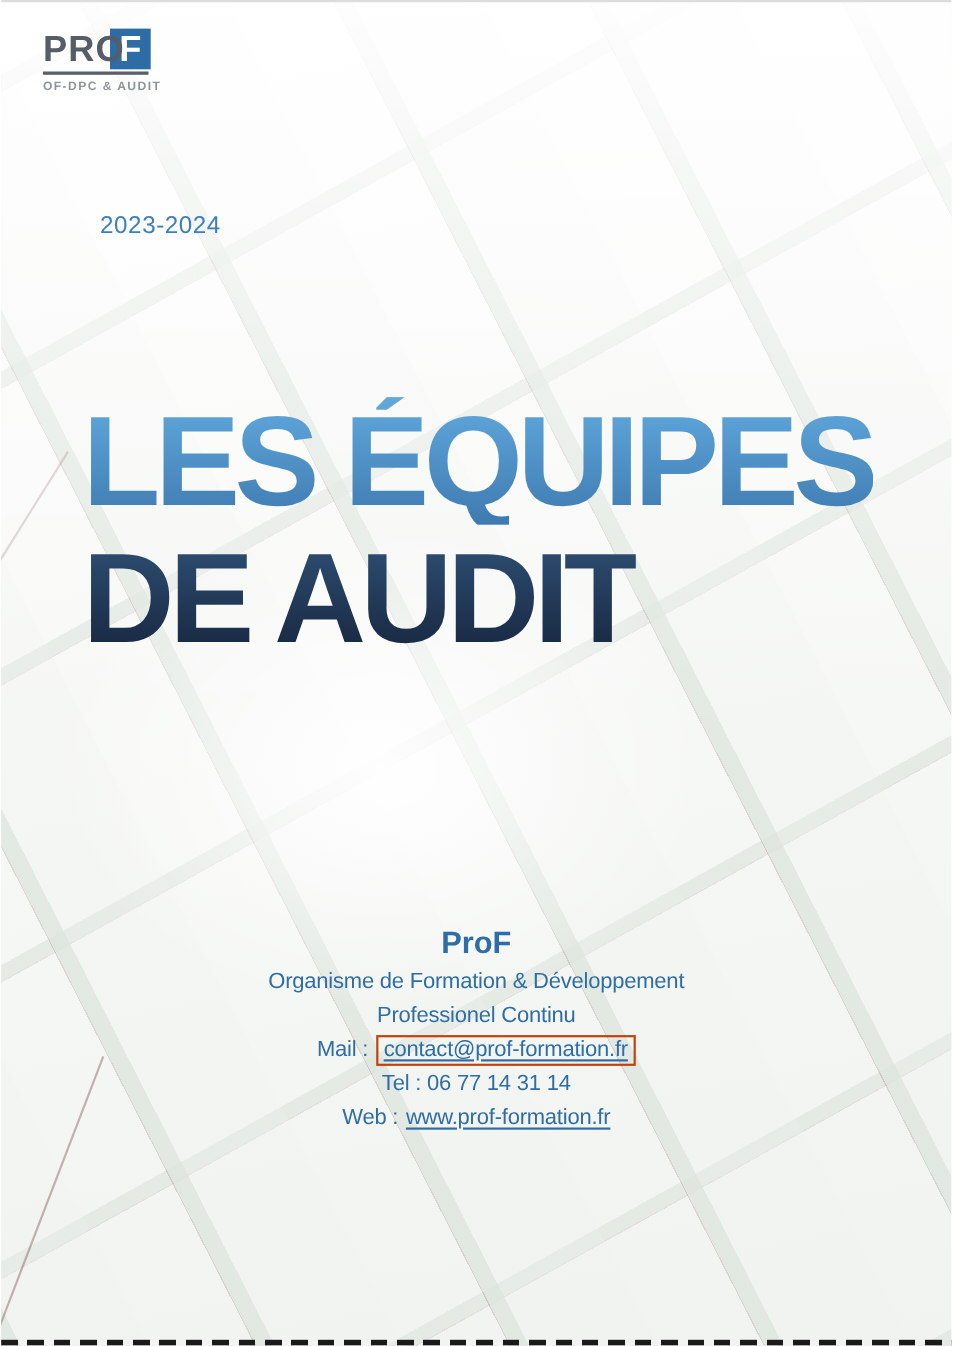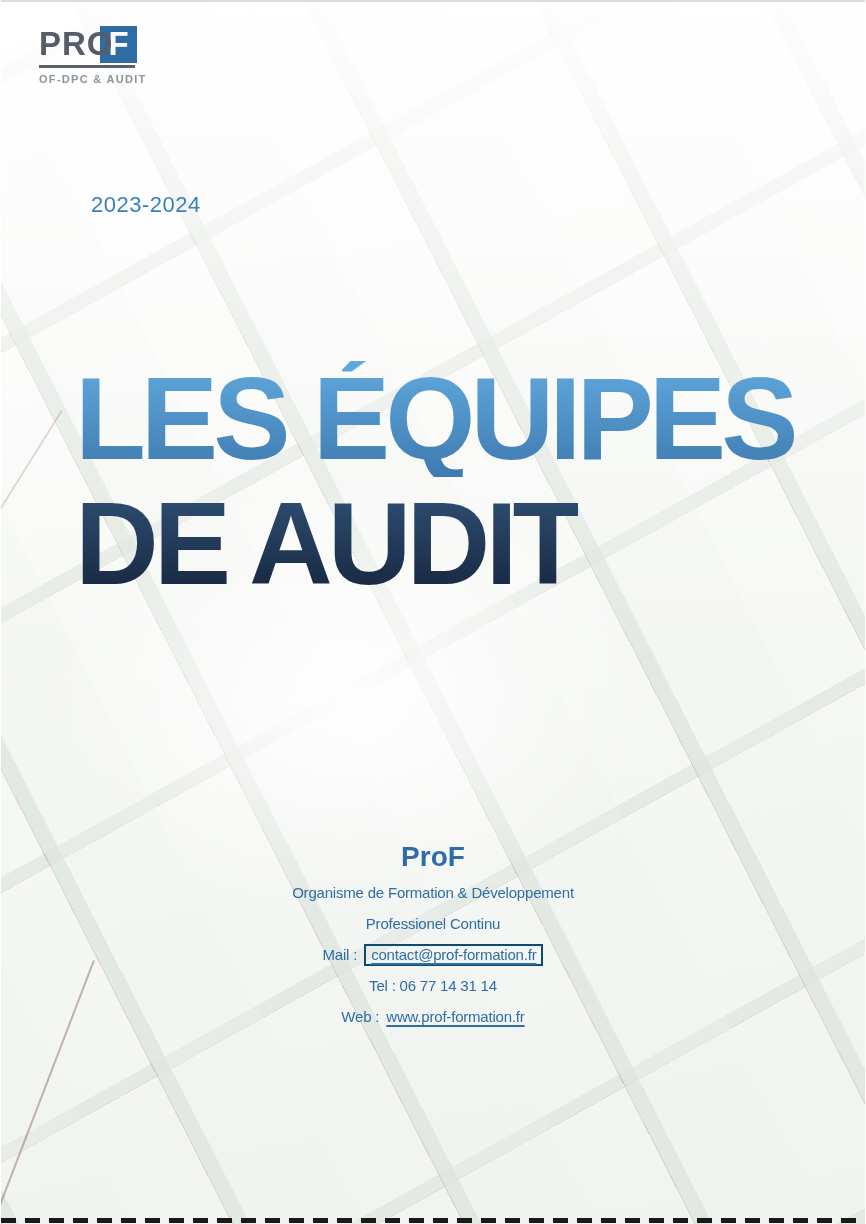--- a/index.html
+++ b/index.html
@@ -45,23 +45,23 @@
   .year{position:absolute;left:90px;top:192px;font-size:22px;font-weight:400;letter-spacing:.5px;color:var(--year-blue,#3a7fc1);}
 
   
   .big-title{position:absolute;left:74px;white-space:nowrap;font-weight:700;font-size:116px;line-height:1;letter-spacing:-5px;}
   .title1{top:361px;background:linear-gradient(180deg,var(--title-blue-top,#61a9dd) 0%,var(--title-blue-bottom,#3e7ab0) 100%);-webkit-background-clip:text;background-clip:text;color:transparent;}
   .title2{top:486px;background:linear-gradient(180deg,var(--title-navy-top,#2f5176) 0%,var(--title-navy-bottom,#16243c) 100%);-webkit-background-clip:text;background-clip:text;color:transparent;}
 
   
   .contact{position:absolute;left:0;right:0;top:840px;text-align:center;color:var(--accent-blue,#2e6da6);}
   .org-name{font-size:28px;font-weight:700;line-height:34px;margin-bottom:3px;}
-  .c-line{font-size:15px;line-height:31px;letter-spacing:-0.2px;}
+  .c-line{font-size:20px;line-height:31px;letter-spacing:-0.2px;}
   .mail-label,.web-label{margin-right:7px;}
-  .mail-box{display:inline-block;border:2px solid #0c4a6e;padding:0 5px 1px 5px;line-height:1.15;}
+  .mail-box{display:inline-block;border:2px solid #c2410c;padding:0 5px 1px 5px;line-height:1.15;}
   .doc-link{color:var(--accent-blue,#2e6da6);text-decoration:underline;text-underline-offset:3px;text-decoration-thickness:1.5px;cursor:pointer;}
 
   
   .cut-line{position:absolute;left:0;right:0;bottom:1px;height:5px;
     background:repeating-linear-gradient(90deg,#1a1a1a 0 15px,transparent 15px 24px);}
 </style>
 </head>
 <body>
 
 <div class="page">

